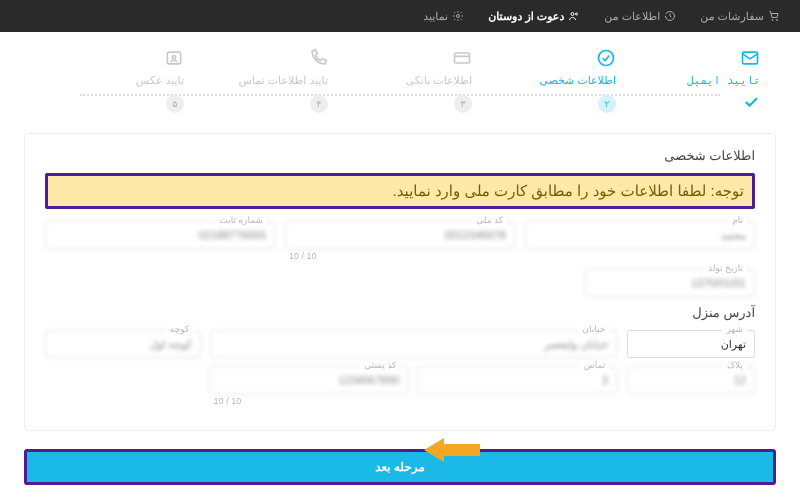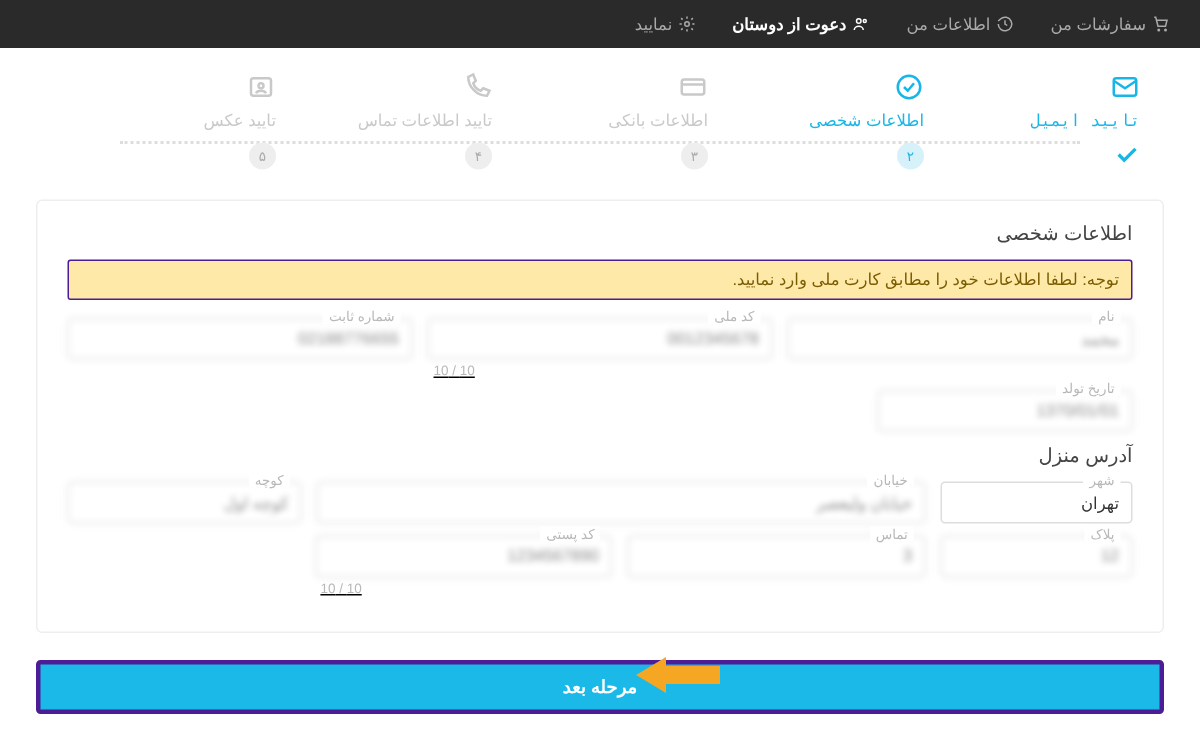--- a/index.html
+++ b/index.html
@@ -16,24 +16,24 @@
 .step-label { font-size: 11px; color: #c9c9c9; }
 .step-num { width: 18px; height: 18px; border-radius: 50%; background: #eee; color: #aaa; display: flex; align-items: center; justify-content: center; font-size: 9px; margin-top: 2px; position: relative; z-index: 2; }
 .step.current .step-label { color: #18b6e6; }
 .step.current .step-num { background: #d7f1fa; color: #18b6e6; }
 .step.done .step-label { color: #18b6e6; font-family: Liberation Mono, monospace; }
 .step.done .check-badge { color: #18b6e6; }
 .dots { position: absolute; top: 62px; left: 10%; right: 10%; border-top: 2px dotted #ddd; z-index: 1; }
 
 .card { margin: 8px 24px; border: 1px solid #eee; border-radius: 4px; padding: 14px 20px 16px; }
 .section-title { font-size: 13px; color: #444; margin-bottom: 10px; text-align: right; }
-.notice { background: #ffe9a8; border: 1px solid #4c1d95; color: #7a5c00; font-size: 11px; padding: 6px 8px; border-radius: 2px; margin-bottom: 12px; text-align: right; }
+.notice { background: #ffe9a8; border: 3px solid #4c1d95; color: #7a5c00; font-size: 15px; padding: 6px 8px; border-radius: 2px; margin-bottom: 12px; text-align: right; }
 
 .row { display: flex; direction: rtl; gap: 10px; margin-bottom: 8px; }
-.field { flex: 1; position: relative; text-decoration: underline; }
+.field { flex: 1; position: relative; }
 .field label { position: absolute; top: -6px; right: 8px; background: #fff; padding: 0 4px; font-size: 9px; color: #b8b8b8; z-index: 2; }
 .field input { width: 100%; height: 28px; border: 1px solid #ddd; border-radius: 3px; padding: 0 8px; font-size: 11px; color: #888; direction: rtl; text-align: right; filter: blur(2px); }
 .field input.clear { filter: none; color: #333; }
 .helper { font-size: 9px; color: #b8b8b8; margin-top: 2px; text-align: right; padding-right: 4px; }
 .counter { font-size: 9px; color: #b8b8b8; margin-top: 2px; text-align: left; padding-left: 4px; }
 
 .next-btn { width: calc(100% - 48px); margin: 10px 24px 0; height: 36px; background: #1bb9e8; border: 3px solid #4c1d95; color: #fff; font-size: 12px; font-weight: bold; cursor: pointer; border-radius: 3px; }
 
 .arrow { position: absolute; left: 420px; top: 438px; width: 60px; height: 24px; }
 .arrow-body { width: 36px; height: 12px; background: #f5a623; position: absolute; top: 6px; right: 0; }

